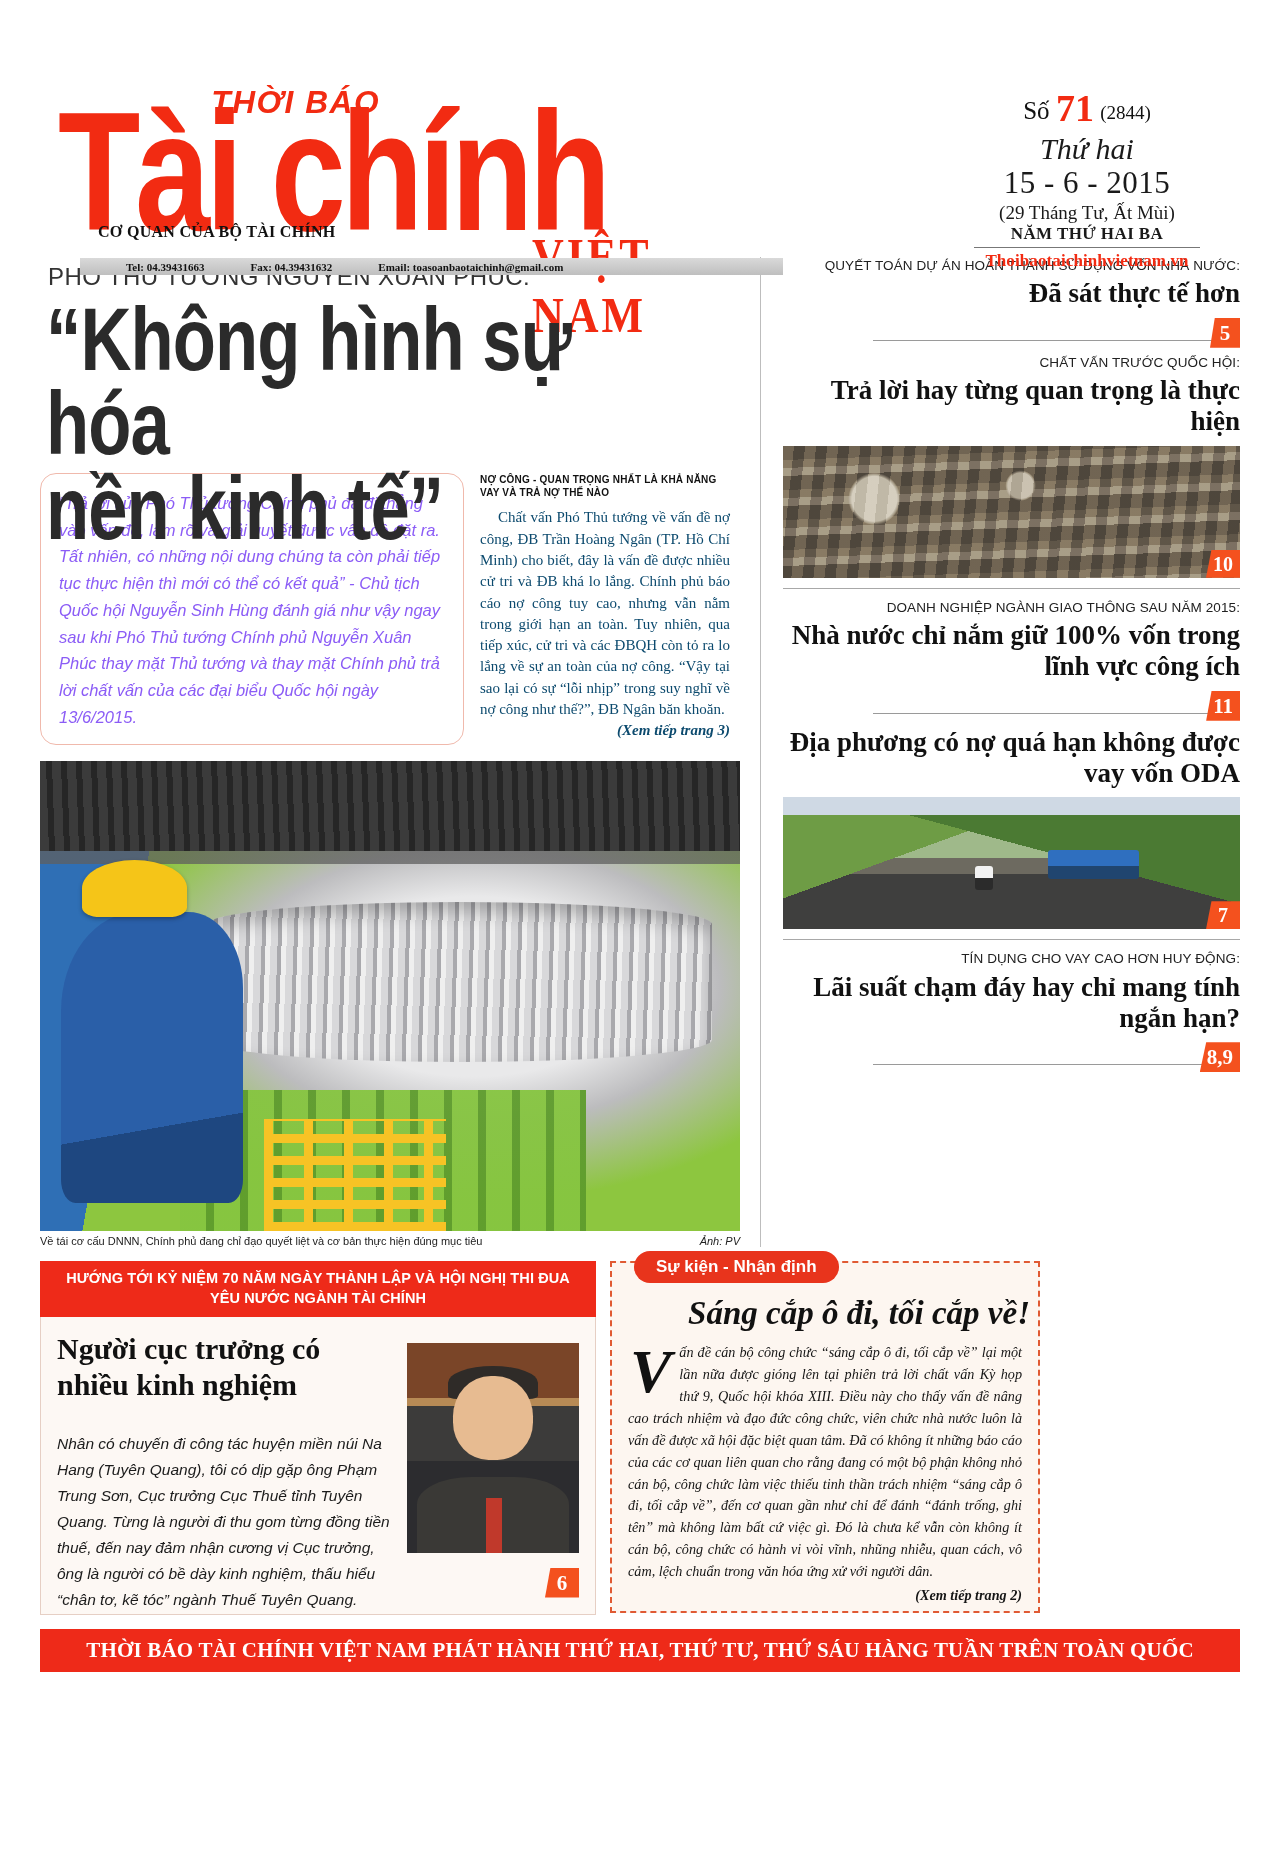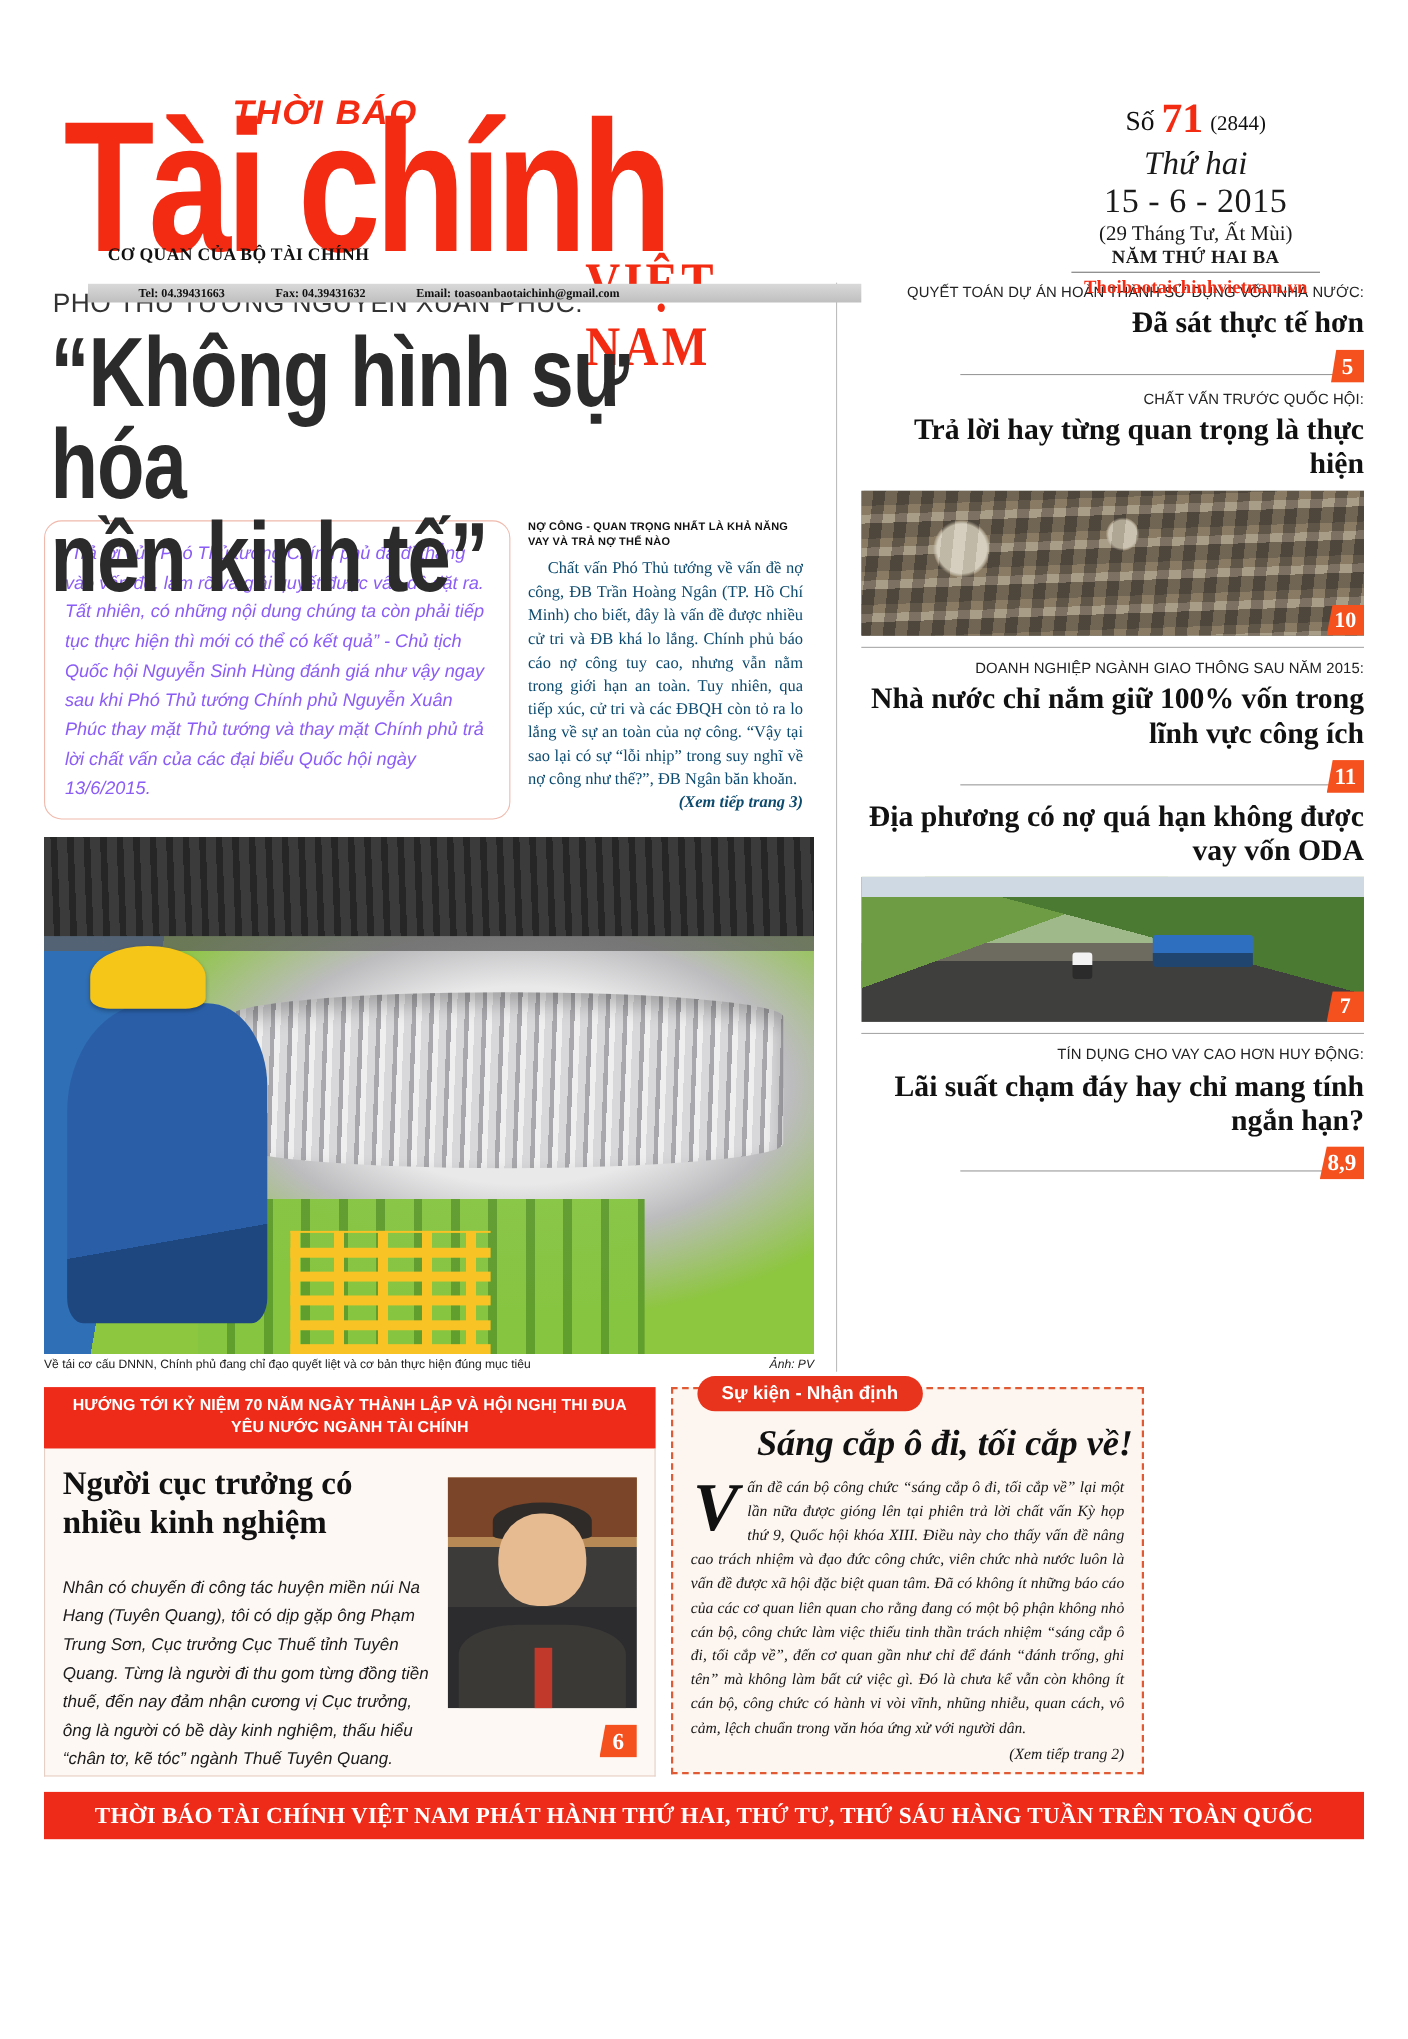--- a/index.html
+++ b/index.html
@@ -195,21 +195,21 @@
   }
   .sk-body {
     font-family:"Liberation Serif", serif; font-style:italic;
     font-size:14.2px; line-height:1.54; text-align:justify; color:#151515;
     padding:0 8px;
   }
   .dropcap {
     float:left; font-family:"Liberation Serif", serif; font-style:italic;
     font-weight:bold; font-size:62px; line-height:0.82; padding:4px 8px 0 2px; color:#111;
   }
-  .sk-more { font-weight:normal; font-style:italic; float:right; margin-top:2px; }
+  .sk-more { font-weight:bold; font-style:italic; float:right; margin-top:2px; }
 
   .footer-banner {
     margin-top:14px; background:#ee2a19; color:#fff; text-align:center;
     font-family:"Liberation Serif", serif; font-weight:bold; font-size:21px;
     padding:9px 0; letter-spacing:0.2px;
   }
 
   
   .ph { position:absolute; inset:0; }
   .ph-factory {

